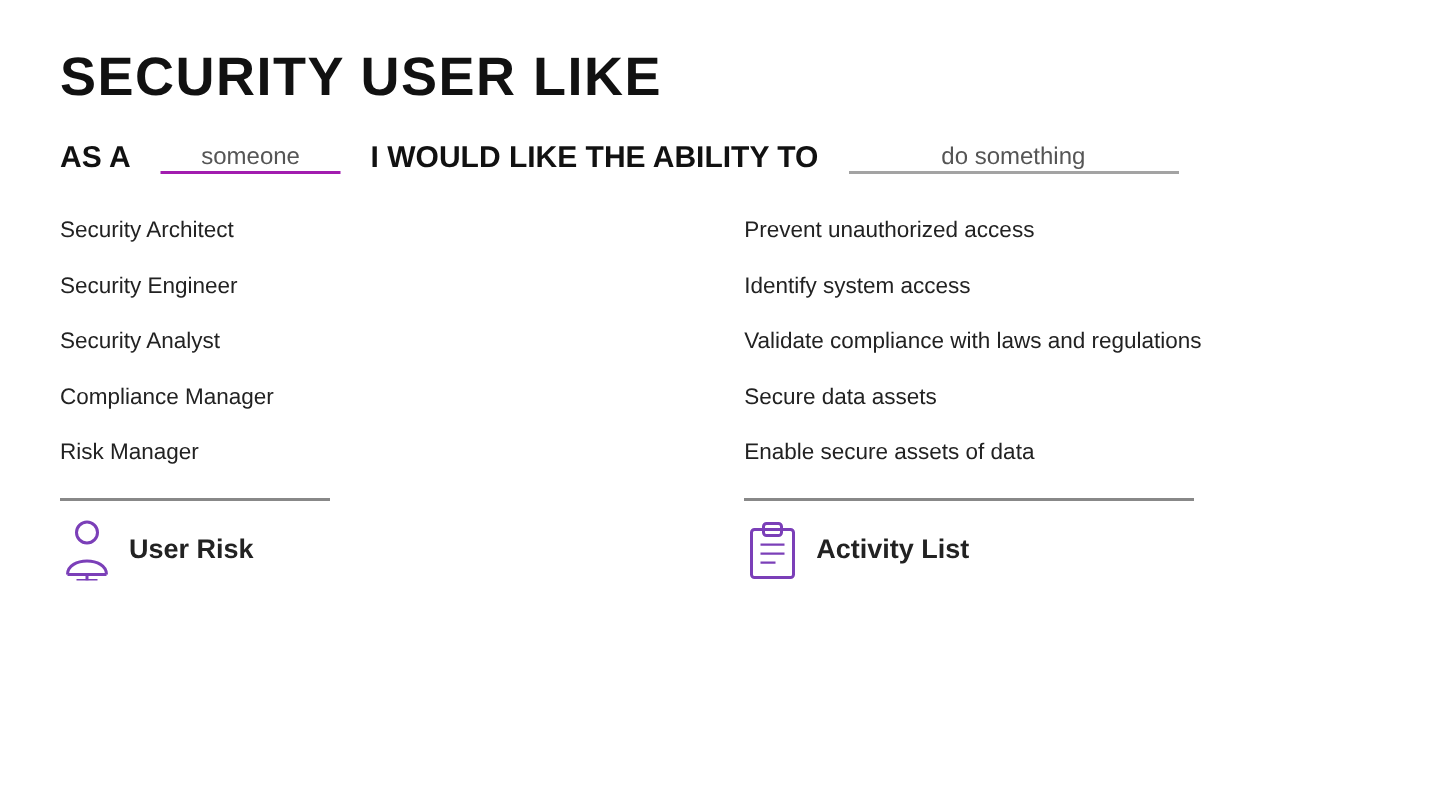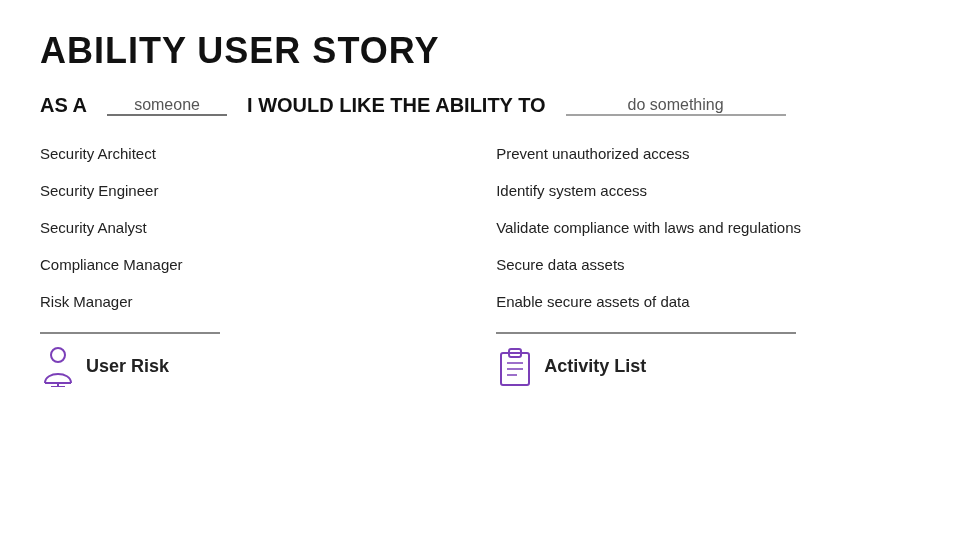--- a/index.html
+++ b/index.html
@@ -36,21 +36,21 @@
       gap: 20px;
     }
 
     .as-a-label {
       font-size: 20px;
       font-weight: bold;
     }
 
     .fill-blank {
       border: none;
-      border-bottom: 2px solid #737373;
+      border-bottom: 2px solid #a21caf;
       font-size: 16px;
       color: #555;
       padding: 0 8px;
       width: 120px;
       text-align: center;
       font-style: normal;
       outline: none;
       background: transparent;
     }
 
@@ -137,21 +137,21 @@
       display: flex;
       align-items: center;
       justify-content: center;
     }
   </style>
 </head>
 <body>
 
 <div class="page">
 
-  <h1 class="main-title">ABILITY USER STORY</h1>
+  <h1 class="main-title">SECURITY USER LIKE</h1>
 
   <div class="as-a-row">
     <span class="as-a-label">AS A</span>
     <input class="fill-blank" type="text" value="someone" style="">
     <span class="ability-label">I WOULD LIKE THE ABILITY TO</span>
     <input class="fill-blank-long" type="text" value="do something" style="">
   </div>
 
   <div class="two-col">
     <div class="left-col">

